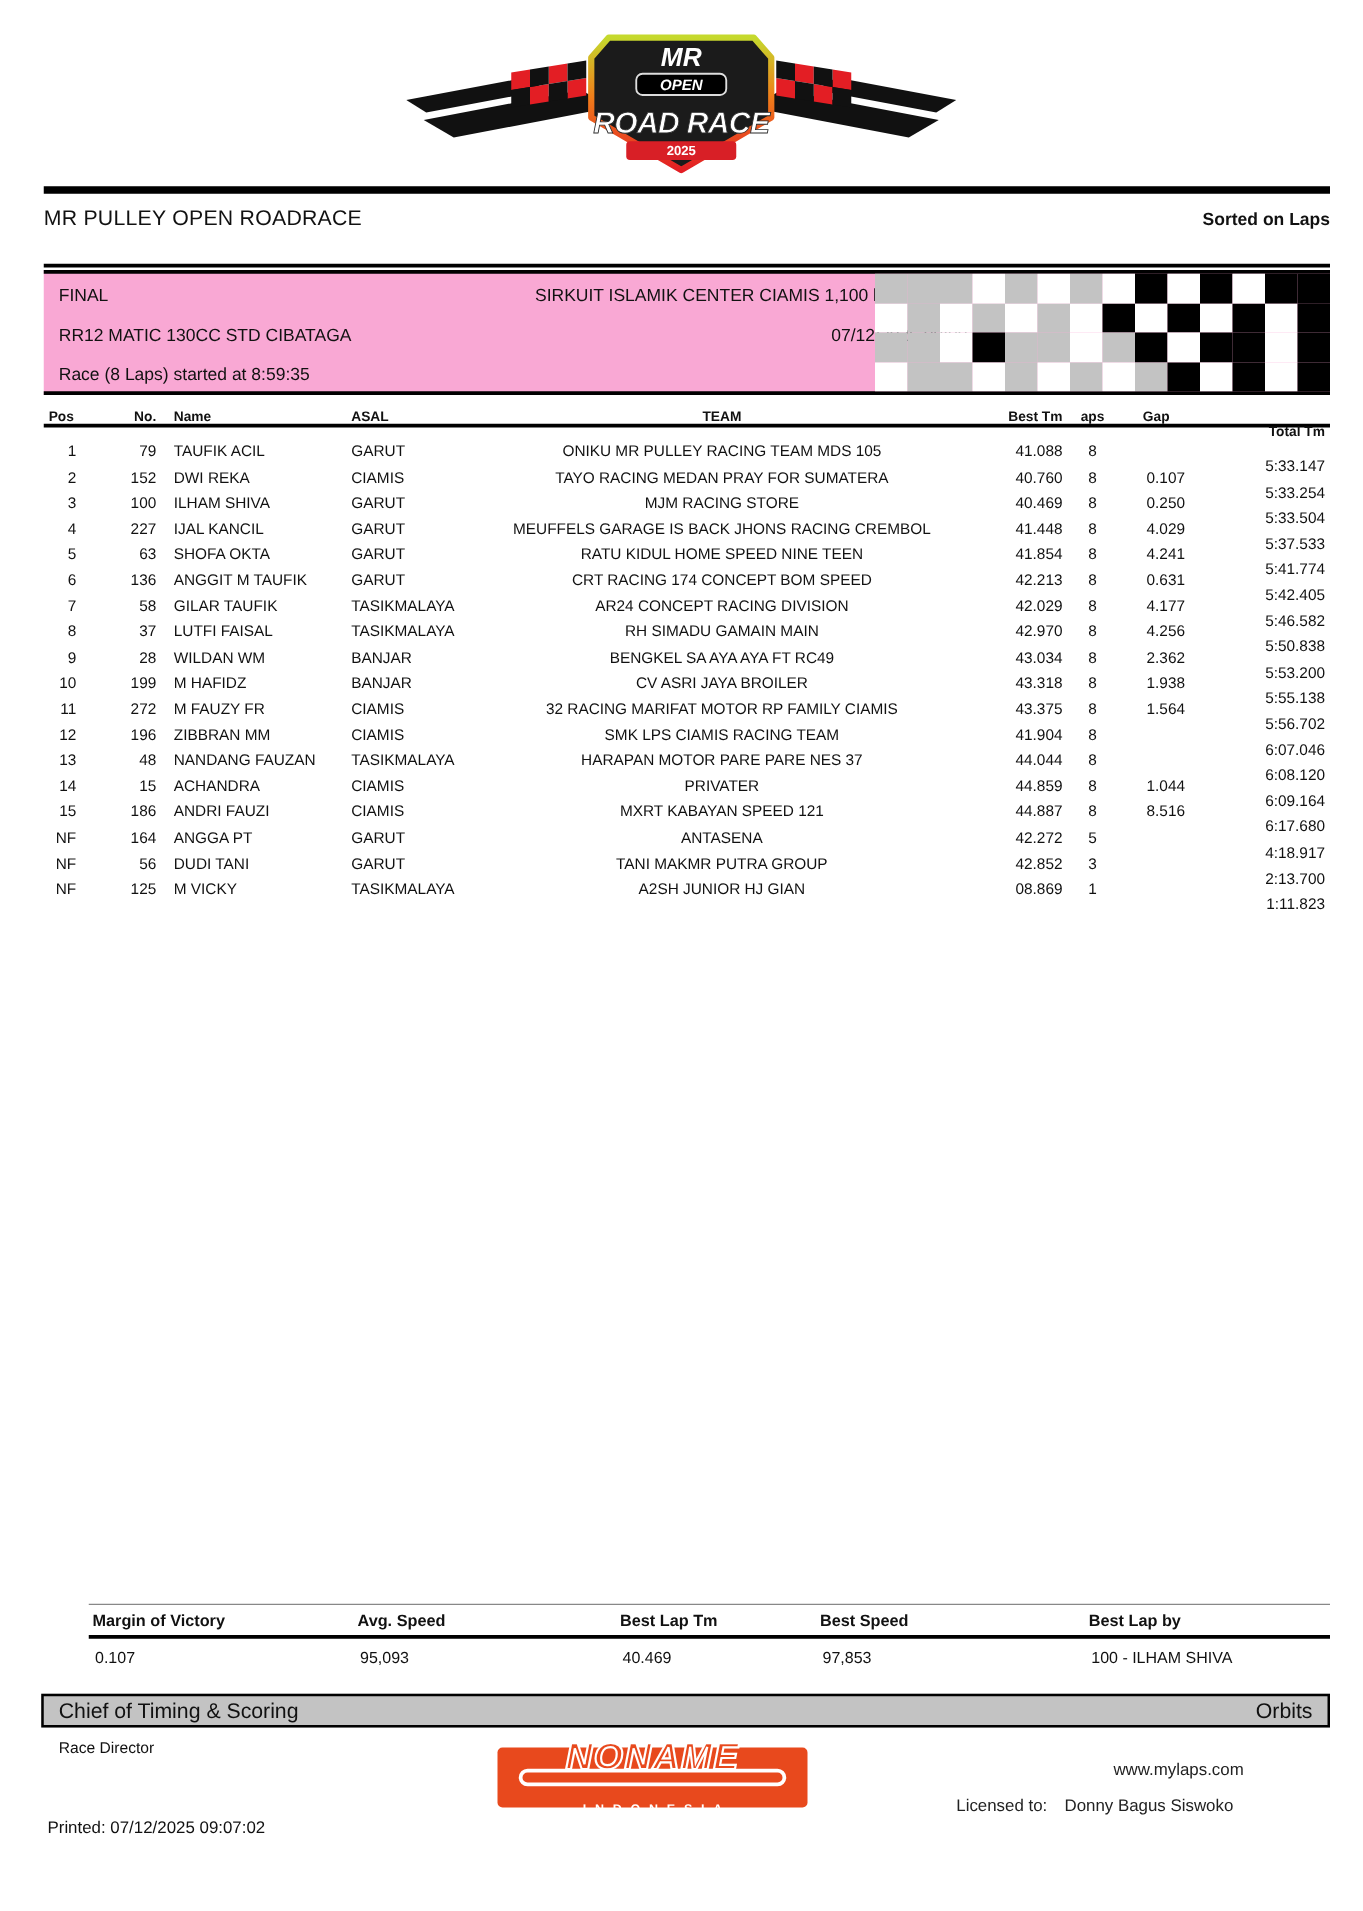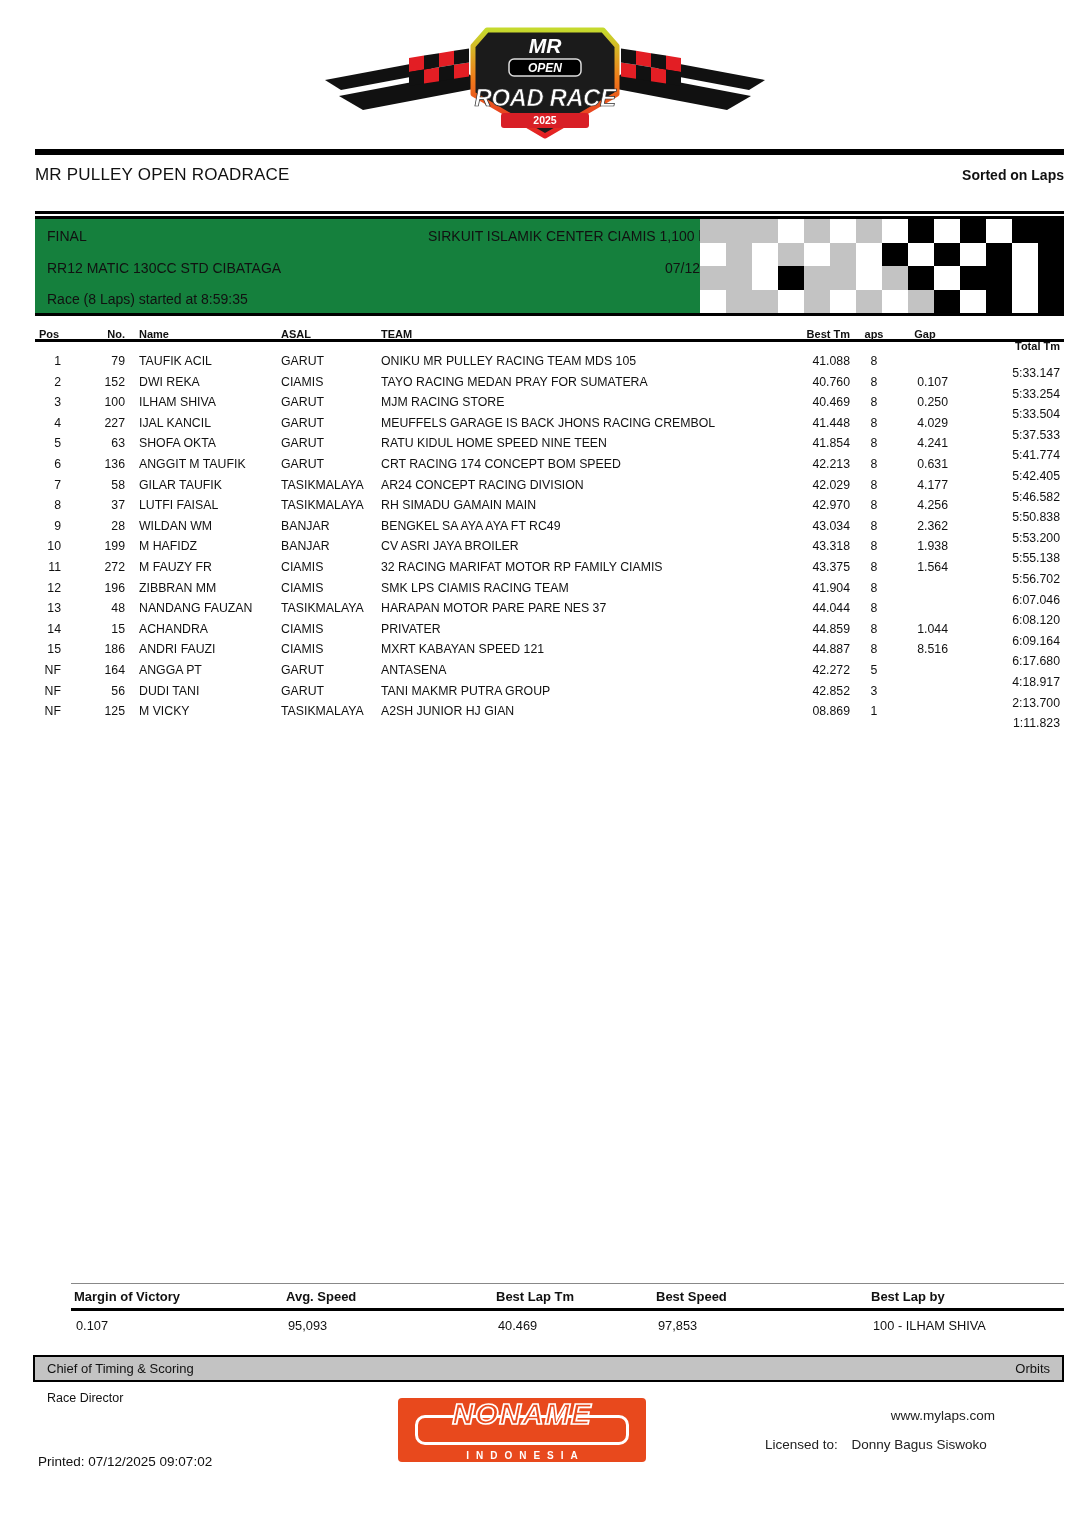--- a/index.html
+++ b/index.html
@@ -11,64 +11,64 @@
 
   
   .bar-heavy { height:6px; background:#000; margin:0 26px 0 35px; }
   .title-row { height:40px; margin:0 26px 16px 35px; display:flex; align-items:center; justify-content:space-between; }
   .doc-title { font-size:17px; letter-spacing:.2px; }
   .sorted-on { font-size:14px; font-weight:bold; }
   .rule-thin { height:3px; background:#000; margin:0 26px 2px 35px; }
 
   
   .info-box { position:relative; margin:0 26px 0 35px; height:100px;
-              background:#15803d; border-top:3px solid #000; border-bottom:3px solid #000; }
+              background:#f9a8d4; border-top:3px solid #000; border-bottom:3px solid #000; }
   .info-box .txt { position:absolute; font-size:14px; white-space:nowrap; }
   .t-final   { left:12px;  top:9px; }
   .t-circuit { left:393px; top:9px; }
   .t-class   { left:12px;  top:41px; }
   .t-dt      { left:630px; top:41px; }
   .t-race    { left:12px;  top:72px; }
   .checker { position:absolute; right:0; top:0; height:100%; width:364px;
              display:grid; grid-template-columns:repeat(14, 26px); grid-template-rows:repeat(4, 1fr); }
   .chk-g { background:#c3c3c3; } .chk-w { background:#fff; } .chk-b { background:#000; }
 
   
   .grid-cols { display:grid; grid-template-columns:28px 64px 150px 100px 1fr 80px 40px 62px 108px; margin:0 26px 0 35px; }
   .thead { height:26px; align-items:center; border-bottom:3px solid #000; font-size:11px; font-weight:bold; }
   .trow  { height:20.6px; align-items:center; font-size:12.3px; }
   .c-pos   { text-align:right; padding-right:2px; }
   .h-pos   { text-align:center; padding:0; }
   .c-no    { text-align:right; padding-right:2px; }
   .c-name  { text-align:left; padding-left:12px; white-space:nowrap; overflow:hidden; }
   .c-asal  { text-align:left; padding-left:4px; }
-  .c-team  { text-align:left; padding-left:4px; white-space:nowrap; overflow:hidden; }
+  .c-team  { text-align:center; padding-left:4px; white-space:nowrap; overflow:hidden; }
   .c-best  { text-align:right; padding-right:4px; }
   .c-laps  { text-align:center; }
   .c-gap   { text-align:right; padding-right:8px; }
   .h-gap   { text-align:center; padding:0; }
   .c-total { text-align:right; padding-right:4px;margin-top:24px; }
   .nc-label { margin:10px 26px 4px 37px; font-size:12.5px; height:18px; }
 
   
   .stats { position:absolute; left:35px; right:26px; top:1283px;margin-left:36px; }
   .stats-grid { display:grid; grid-template-columns:212px 210px 160px 215px 1fr; }
   .stats-head { border-top:1px solid #888; border-bottom:3px solid #000; padding:5px 0 4px 0; font-size:13px; font-weight:bold; }
   .stats-head > div { padding-left:3px; }
   .stats-vals { padding-top:7px; font-size:12.8px; }
   .stats-vals > div { padding-left:5px; }
 
   
   .footer-bar { position:absolute; left:33px; right:26px; top:1355px; height:27px;
                 border:2px solid #000; background:#c3c3c3;
                 display:flex; align-items:center; justify-content:space-between;
-                padding:0 12px; font-size:13px; }
+                padding:0 12px; font-size:17px; }
   .race-director { position:absolute; left:47px; top:1391px; font-size:12.5px; }
 
-  .noname { position:absolute; left:398px; top:1398px; width:248px; height:64px;
+  .noname { position:absolute; left:398px; top:1398px; width:248px; height:48px;
             background:#e8491d; border-radius:4px; padding:17px; }
   .noname-inner { width:100%; height:100%; border:3px solid #fff; border-radius:10px;
                   display:flex; flex-direction:column; align-items:center; justify-content:center; }
   .noname-title { font-size:30px; font-weight:900; font-style:italic; letter-spacing:1px;
                   color:#e8491d; -webkit-text-stroke:1.7px #fff; line-height:1; }
   .noname-sub { font-size:10px; font-weight:bold; letter-spacing:7px; color:#fff; margin-top:21px; text-indent:7px; }
 
   .mylaps   { position:absolute; left:700px; top:1408px; width:295px; text-align:right; font-size:13.5px; color:#222; }
   .licensed { position:absolute; left:765px; top:1437px; font-size:13.5px; color:#222; white-space:nowrap; }
   .licensed .name { margin-left:10px; }

